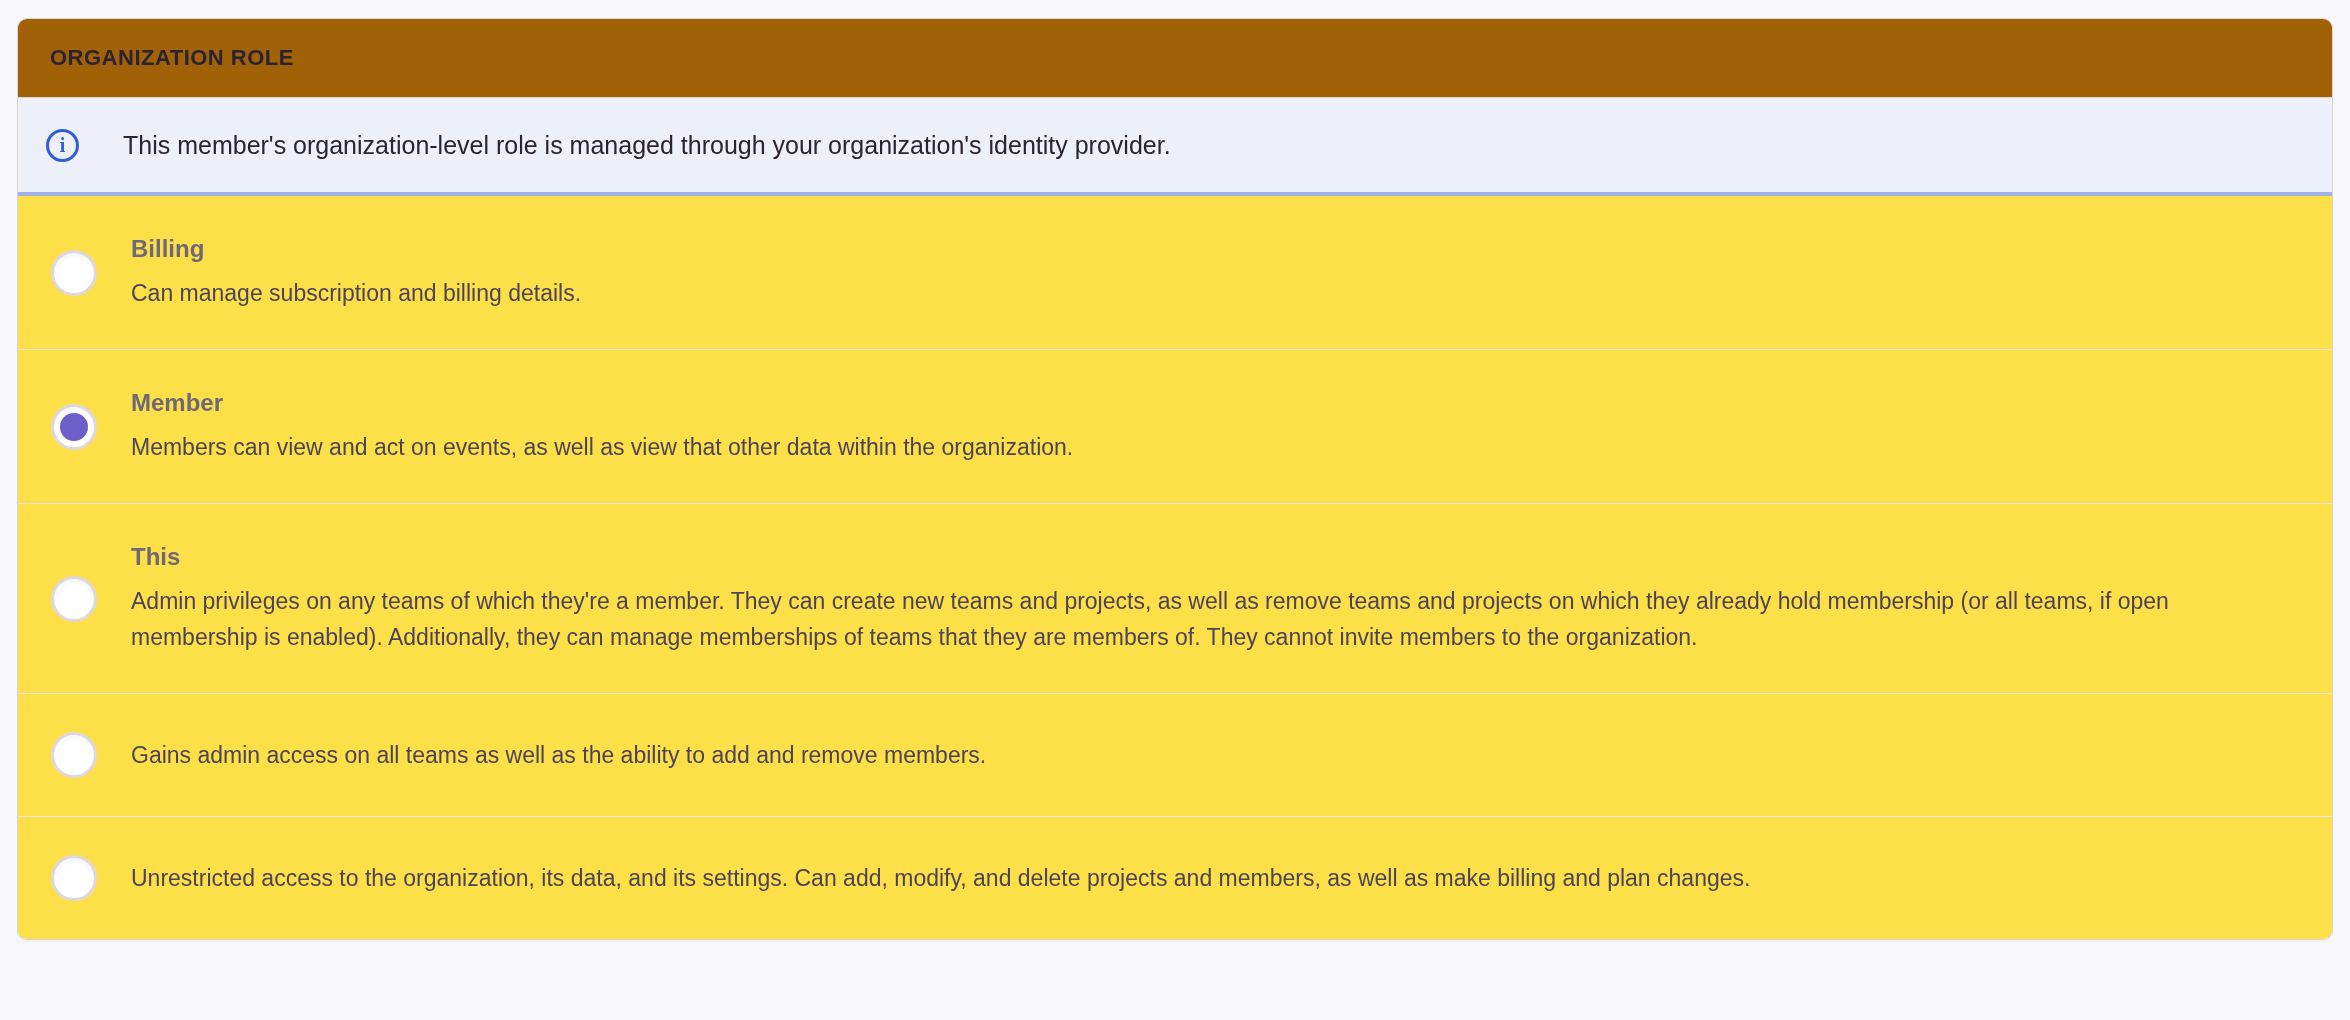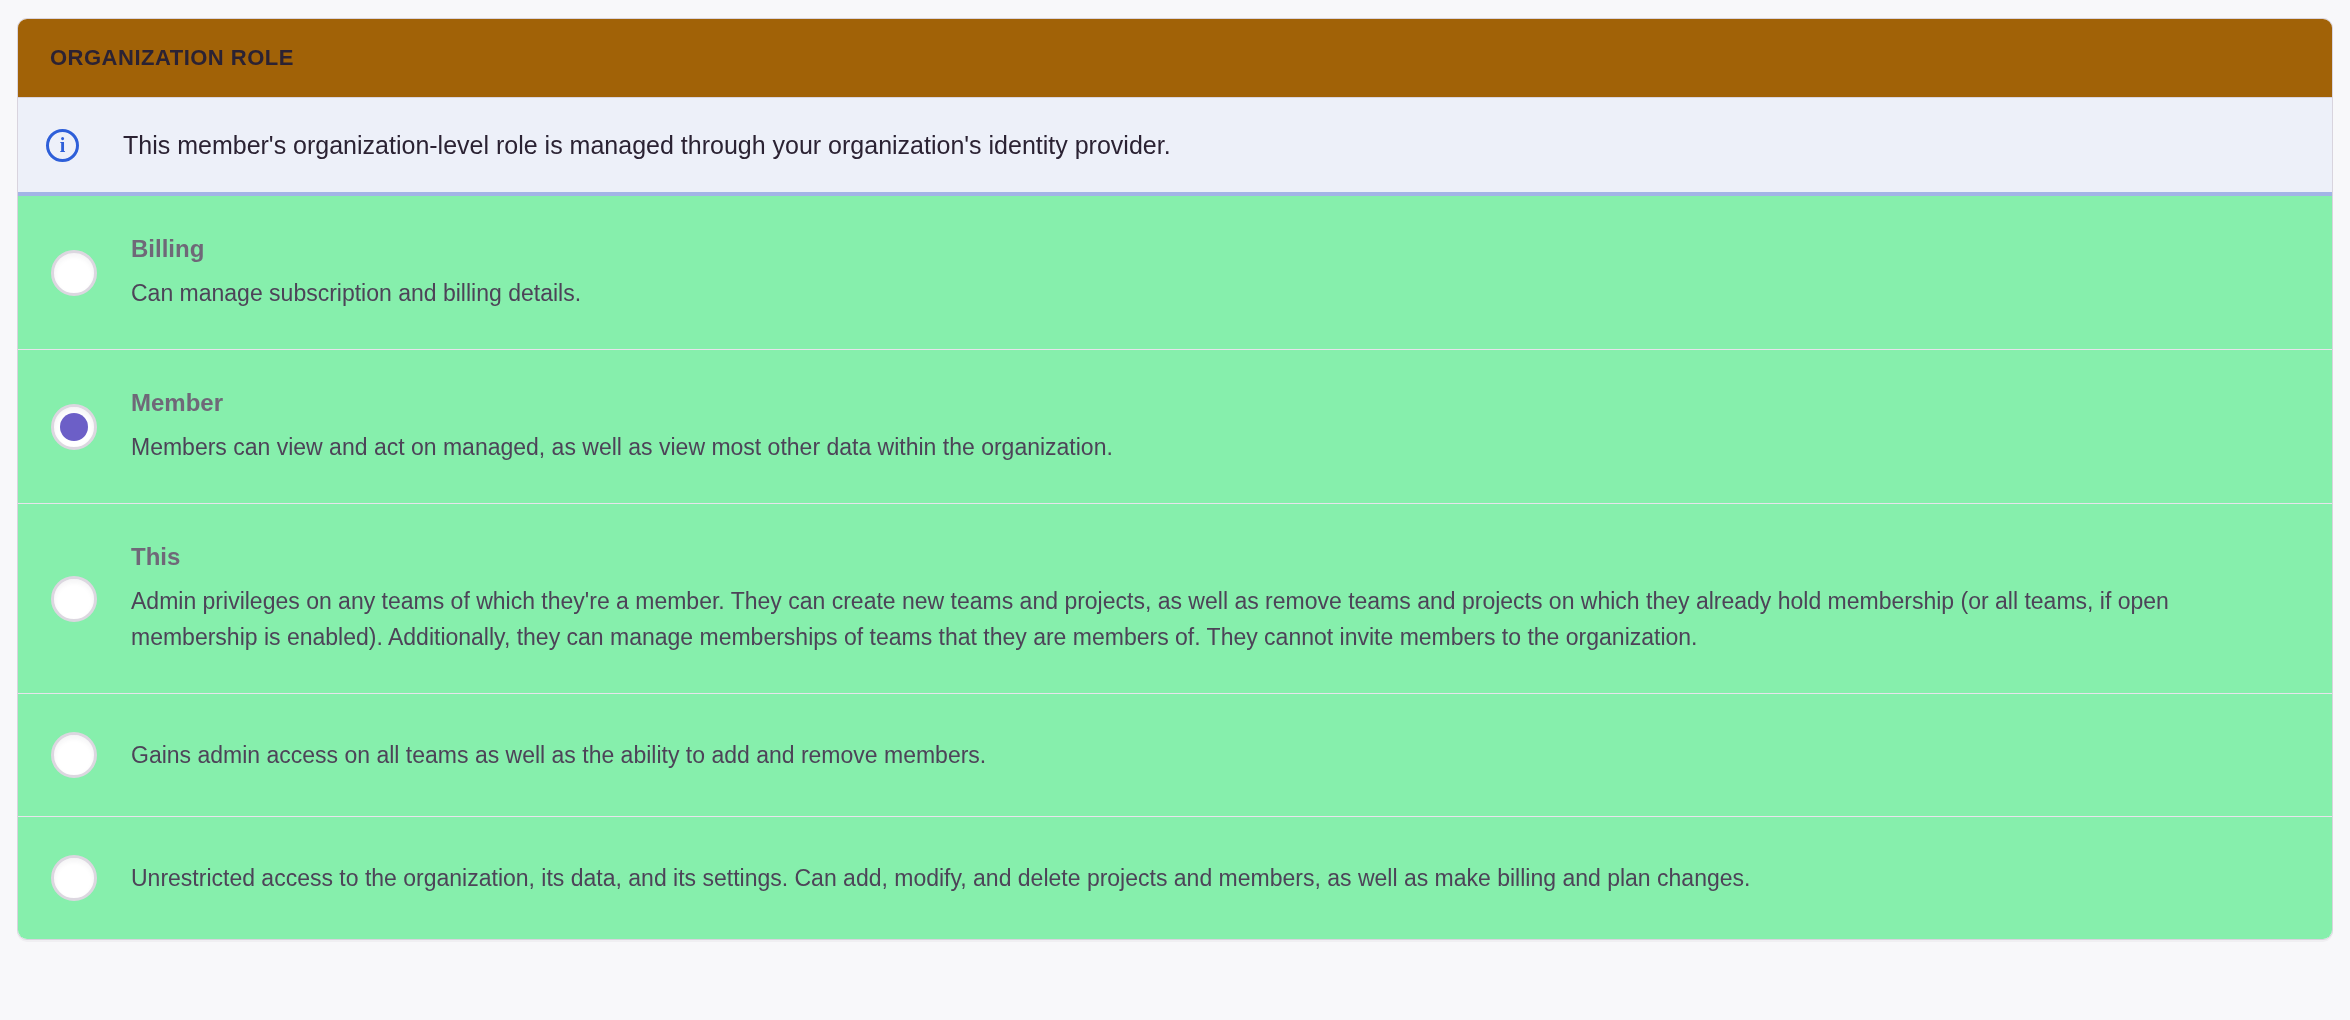--- a/index.html
+++ b/index.html
@@ -57,21 +57,21 @@
     line-height: 34px;
     color: #2b2233;
     margin-left: 24px;
   }
   .role-row {
     display: flex;
     align-items: center;
     gap: 34px;
     padding: 38px 40px 38px 33px;
     border-bottom: 1px solid #e8e4ec;
-    background: #86efac;
+    background: #fde047;
   }
   .role-row:last-child { border-bottom: none; }
   .radio {
     flex: none;
     width: 46px; height: 46px;
     border: 3px solid #dcd7e0;
     border-radius: 50%;
     background: #ffffff;
     box-shadow: inset 0 3px 5px rgba(43, 34, 51, 0.05);
     display: flex;
@@ -124,21 +124,21 @@
           <div class="role-desc">Can manage subscription and billing details.</div>
         </span>
       </div>
 
       <div class="role-row">
         <span class="radio selected">
           <span class="dot"></span>
         </span>
         <span class="role-text">
           <div class="role-label">Member</div>
-          <div class="role-desc">Members can view and act on managed, as well as view most other data within the organization.</div>
+          <div class="role-desc">Members can view and act on events, as well as view that other data within the organization.</div>
         </span>
       </div>
 
       <div class="role-row">
         <span class="radio">
           <span class="dot"></span>
         </span>
         <span class="role-text">
           <div class="role-label">This</div>
           <div class="role-desc">Admin privileges on any teams of which they're a member. They can create new teams and projects, as well as remove teams and projects on which they already hold membership (or all teams, if open membership is enabled). Additionally, they can manage memberships of teams that they are members of. They cannot invite members to the organization.</div>

